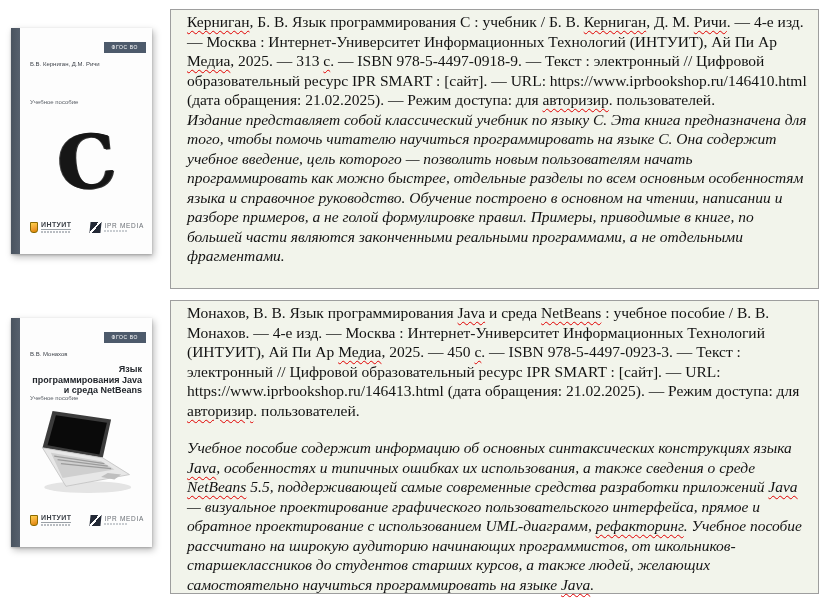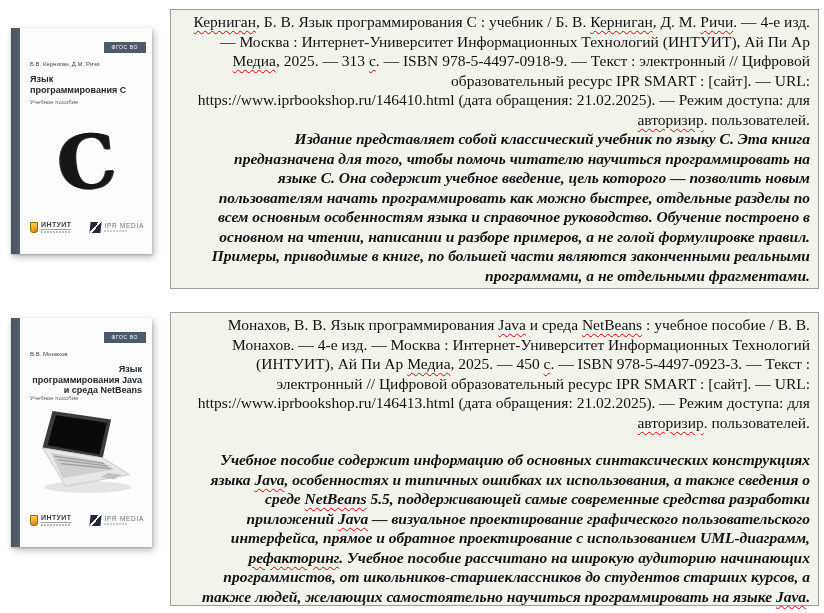--- a/index.html
+++ b/index.html
@@ -7,26 +7,26 @@
     --spine:#57616e; --badge-bg:#4d5a6b; --intuit-orange:#f0a030; --ipr-navy:#232936;
   }
   *{margin:0;padding:0;box-sizing:border-box;}
   html,body{width:824px;height:613px;background:#ffffff;overflow:hidden;}
   body{position:relative;font-family:"Liberation Serif",serif;color:#111;}
 
   
   .text-box{
     position:absolute;left:170px;width:649px;
     background:var(--box-bg);border:1px solid var(--box-border);
-    padding:2px 8px 0 22px;
-    font-size:15.5px;line-height:19.5px;color:#121212;text-align:right;
+    padding:2px 8px 0 16px;
+    font-size:15.5px;line-height:19.5px;color:#121212;
   }
   #box-1{top:9px;height:280px;}
-  #box-2{top:312px;height:294px;}
-  .annotation{font-style:italic;font-weight:bold;}
+  #box-2{top:300px;height:294px;}
+  .annotation{font-style:italic;}
   #box-2 .annotation{margin-top:18px;}
   .sq{
     text-decoration-line:underline;
     text-decoration-style:wavy;
     text-decoration-color:var(--squiggle);
     text-decoration-thickness:1px;
     text-underline-offset:3px;
   }
 
   
@@ -78,21 +78,20 @@
   .ipr-line{margin-top:1.5px;height:2px;width:60%;
     background:repeating-linear-gradient(90deg,#c9cdd1 0 2px,transparent 2px 3px);}
 </style>
 </head>
 <body>
 
 <div class="cover" id="cover-1">
   <div class="spine"></div>
   <div class="badge">ФГОС ВО</div>
   <div class="cov-authors">Б.В. Керниган, Д.М. Ричи</div>
-  <div class="cov-title">Язык программирования C</div>
   <div class="cov-sub">Учебное пособие</div>
   <div class="art">
     <span class="art-c">C</span>
   </div>
   <div class="logos">
     <div class="logo">
       <span class="intuit-icon"></span>
       <span class="intuit-txt">
         <span class="intuit-name">ИНТУИТ</span>
         <span class="intuit-line"></span>

